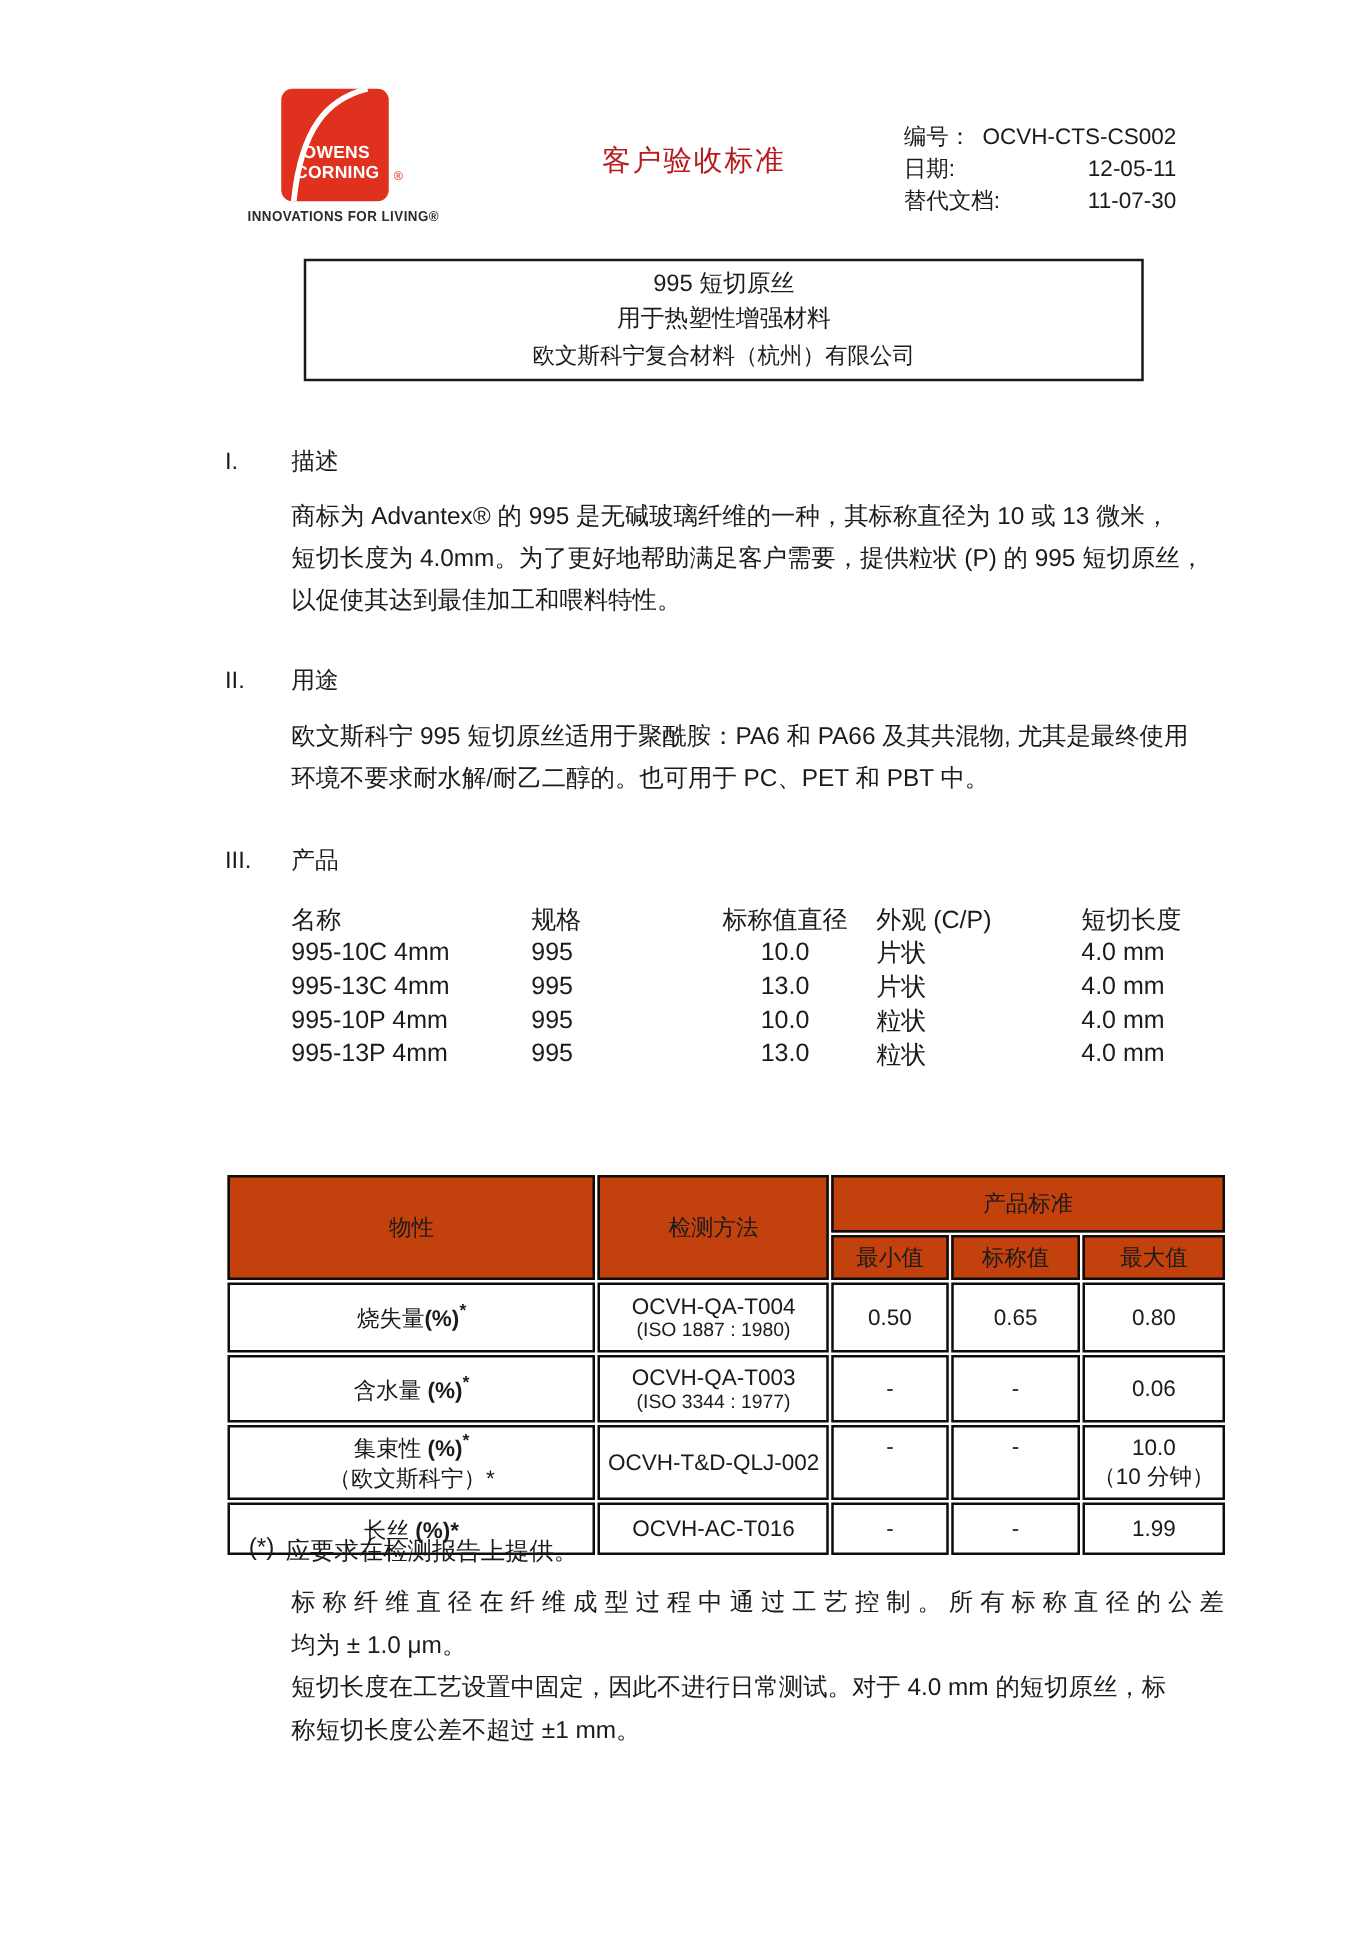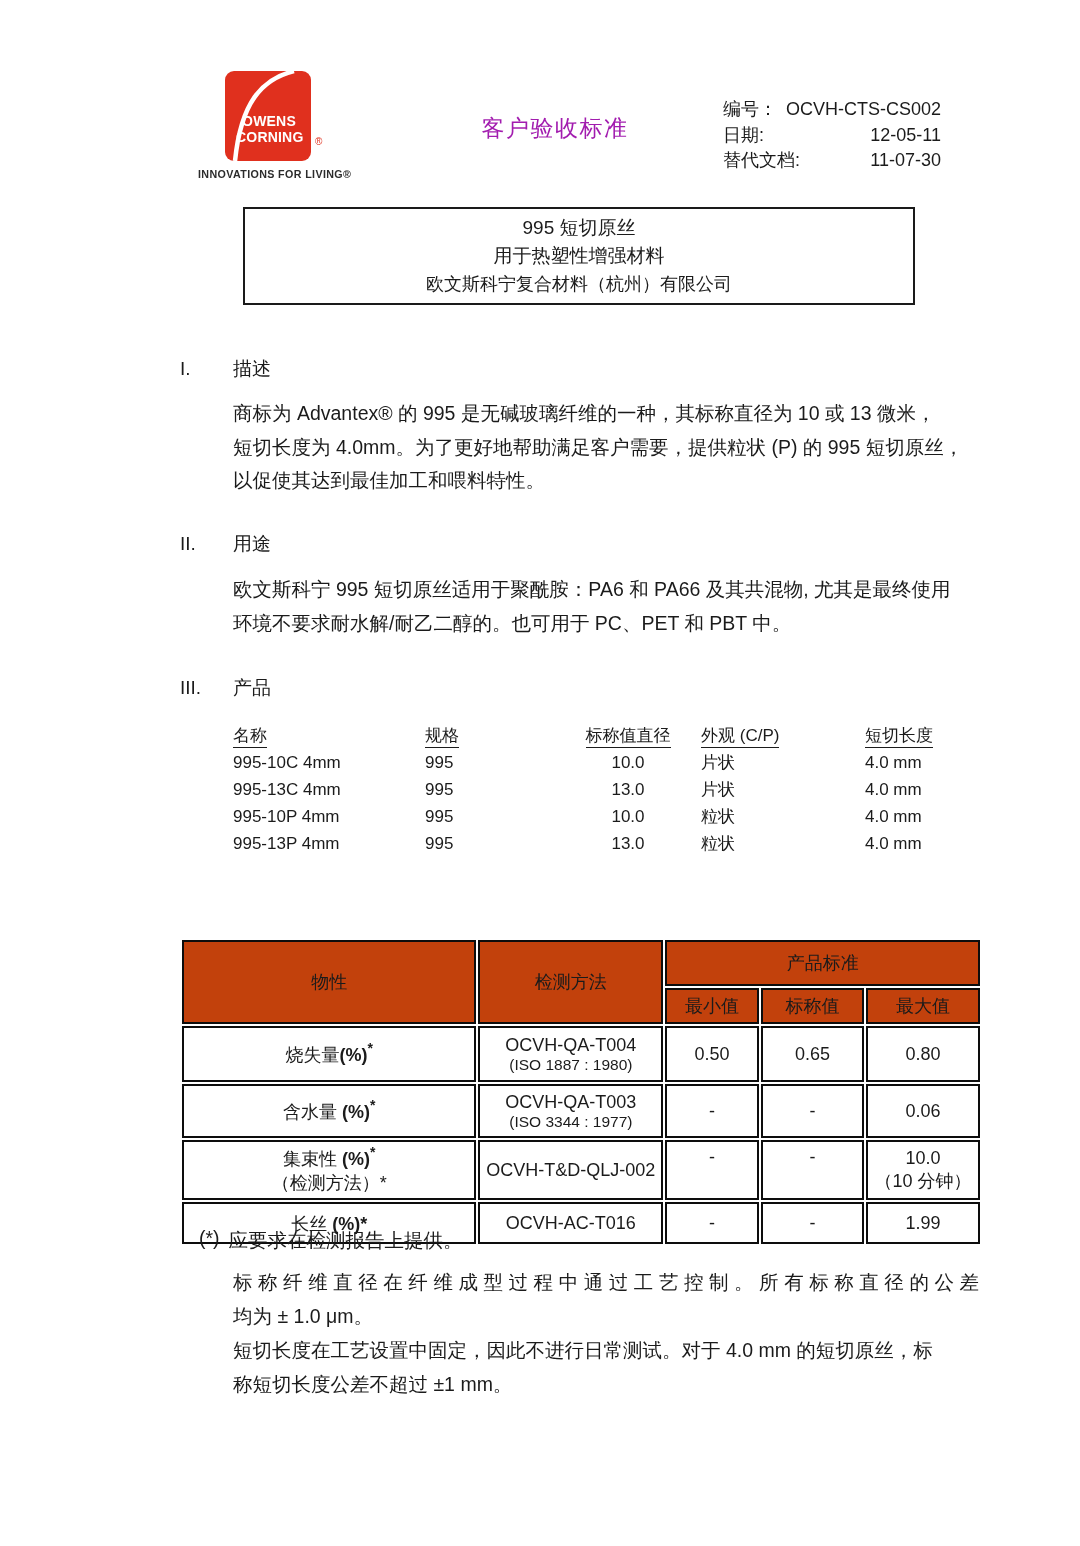--- a/index.html
+++ b/index.html
@@ -13,41 +13,41 @@
   
   .logo-block { position:absolute; left:158px; top:54px; width:140px; height:125px; }
   .logo-square { position:absolute; left:26px; top:4px; }
   .logo-text { position:absolute; left:38px; top:48px; width:66px; text-align:center;
     color:#fff; font-weight:bold; font-size:14px; line-height:15.5px; letter-spacing:0.2px; }
   .logo-reg { position:absolute; left:117px; top:70px; font-size:10px; color:#e0301e; }
   .logo-tagline { position:absolute; left:0; top:102px; width:140px; white-space:nowrap;
     font-size:11.5px; font-weight:bold; color:#2b2b2b; letter-spacing:0.4px;
     transform:scaleX(0.93); transform-origin:left; }
   .red-title { position:absolute; left:200px; top:101px; width:630px; text-align:center;
-    color:#a21caf; font-size:23px; letter-spacing:1.5px; }
+    color:#b91c1c; font-size:23px; letter-spacing:1.5px; }
   .header-info { position:absolute; left:683px; top:85px; width:218px; font-size:18px; }
   .header-info .row { display:flex; justify-content:space-between; line-height:25.5px; }
 
   
   .title-box { position:absolute; left:203px; top:195px; width:672px; height:98px;
     border:2px solid #1a1a1a; display:flex; flex-direction:column; justify-content:center;
     align-items:center; text-align:center; line-height:28px; }
   .title-box .l1, .title-box .l2 { font-size:19px; }
   .title-box .l3 { font-size:18px; }
 
   
   .sec { position:absolute; left:140px; width:700px; font-size:19px; }
   .sec .num { display:inline-block; width:53px; }
   .para { position:absolute; left:193px; width:748px; font-size:19.5px;
     line-height:33.5px; white-space:pre-line; }
 
   
   .prod-table { position:absolute; left:193px; top:710px; }
   .prod-table table { border-collapse:collapse; table-layout:fixed; width:718px; }
-  .prod-table th, .prod-table td { font-size:17px; font-weight:normal; text-align:left;
+  .prod-table th, .prod-table td { font-size:20px; font-weight:normal; text-align:left;
     height:27px; padding:0; vertical-align:middle; overflow:hidden; white-space:nowrap; }
   .prod-table .c3 { text-align:center; }
   .prod-table th span { border-bottom:1.5px solid #1b1b1b; padding-bottom:2px; }
 
   
   .props-wrap { position:absolute; left:140px; top:926px; }
   .props { border-collapse:separate; border-spacing:2px; table-layout:fixed; width:802px; }
   .props td { border:2px solid #0d0d0d; text-align:center; vertical-align:middle;
     font-size:18px; padding:2px 4px; }
   .props td.hdr { background:#c2410c; }
@@ -227,21 +227,21 @@
         <td>-</td>
         <td>
           <div>0.06</div>
 
         </td>
       </tr>
 
       <tr style="height:60px">
         <td>
           <span>集束性 </span><span class="pct">(%)</span><sup>*</sup>
-          <div class="line2">（检测方法）*</div>
+          <div class="line2">（欧文斯科宁）*</div>
         </td>
         <td>
           <div class="m1">OCVH-T&amp;D-QLJ-002</div>
 
         </td>
         <td class="vtop">-</td>
         <td class="vtop">-</td>
         <td>
           <div>10.0</div>
           <div class="max2">（10 分钟）</div>

